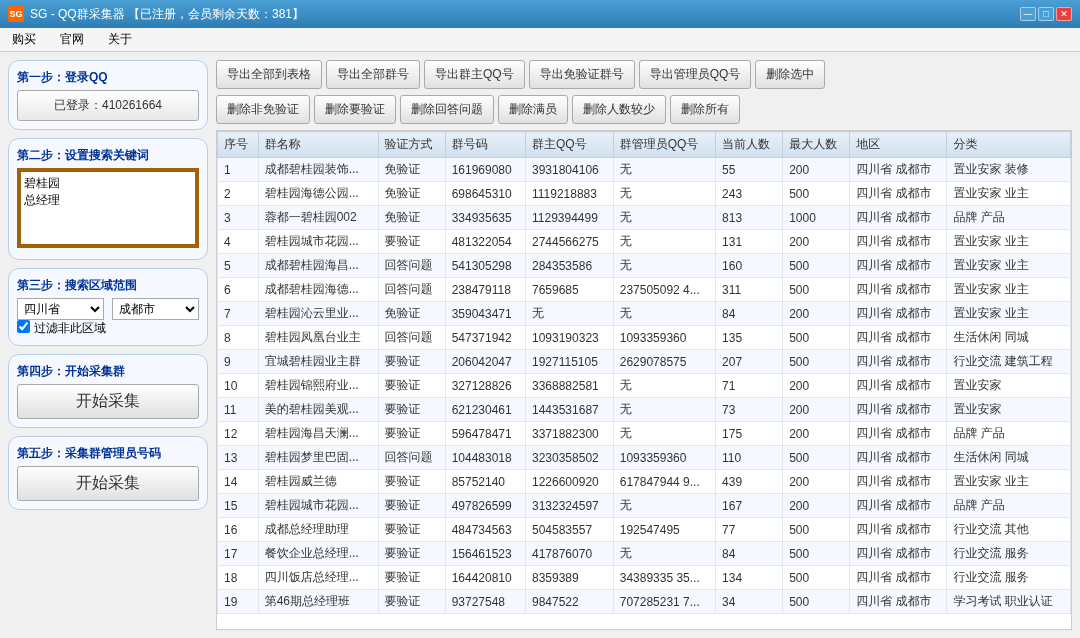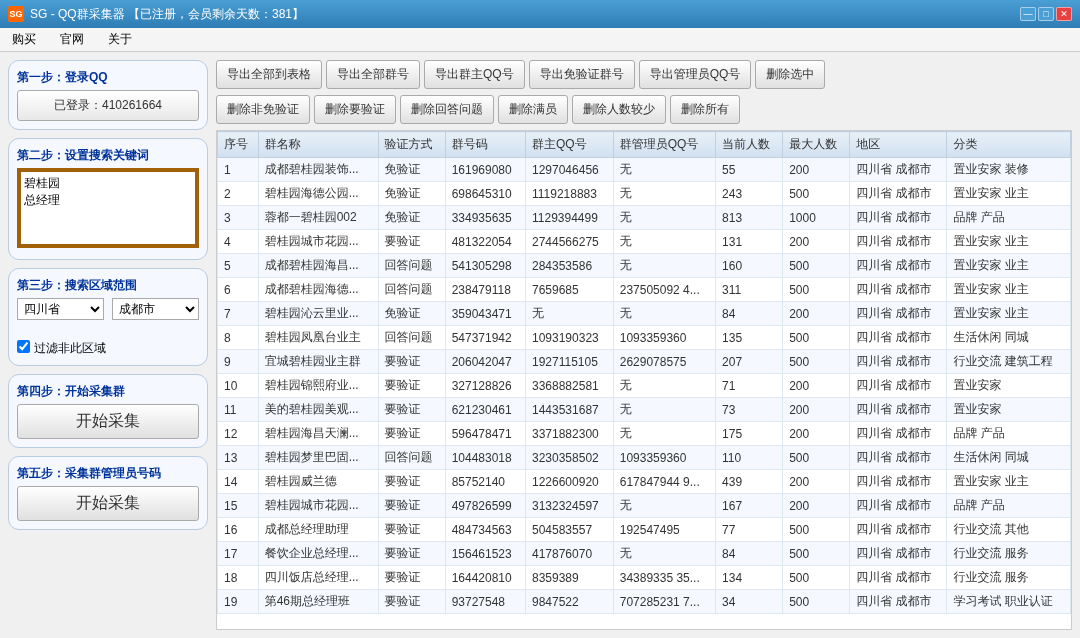--- a/index.html
+++ b/index.html
@@ -80,21 +80,21 @@
       border: 4px solid #a16207;
       resize: none;
       font-size: 12px;
       padding: 3px;
       background: white;
     }
 
     .region-selects {
       display: flex;
       gap: 8px;
-      margin-bottom: 20px;
+      margin-bottom: 0;
     }
     .region-select {
       flex: 1;
       border: 1px solid #aaa;
       background: white;
       padding: 2px;
       font-size: 12px;
     }
 
     .checkbox-label {
@@ -270,21 +270,21 @@
             <th>地区</th>
             <th>分类</th>
           </tr>
         </thead>
         <tbody id="table-body">
         <tr>
               <td>1</td>
               <td>成都碧桂园装饰...</td>
               <td>免验证</td>
               <td>161969080</td>
-              <td>1297046456</td>
+              <td>3931804106</td>
               <td>无</td>
               <td>55</td>
               <td>200</td>
               <td>四川省 成都市</td>
               <td>置业安家 装修</td>
             </tr>
             <tr>
               <td>2</td>
               <td>碧桂园海德公园...</td>
               <td>免验证</td>

